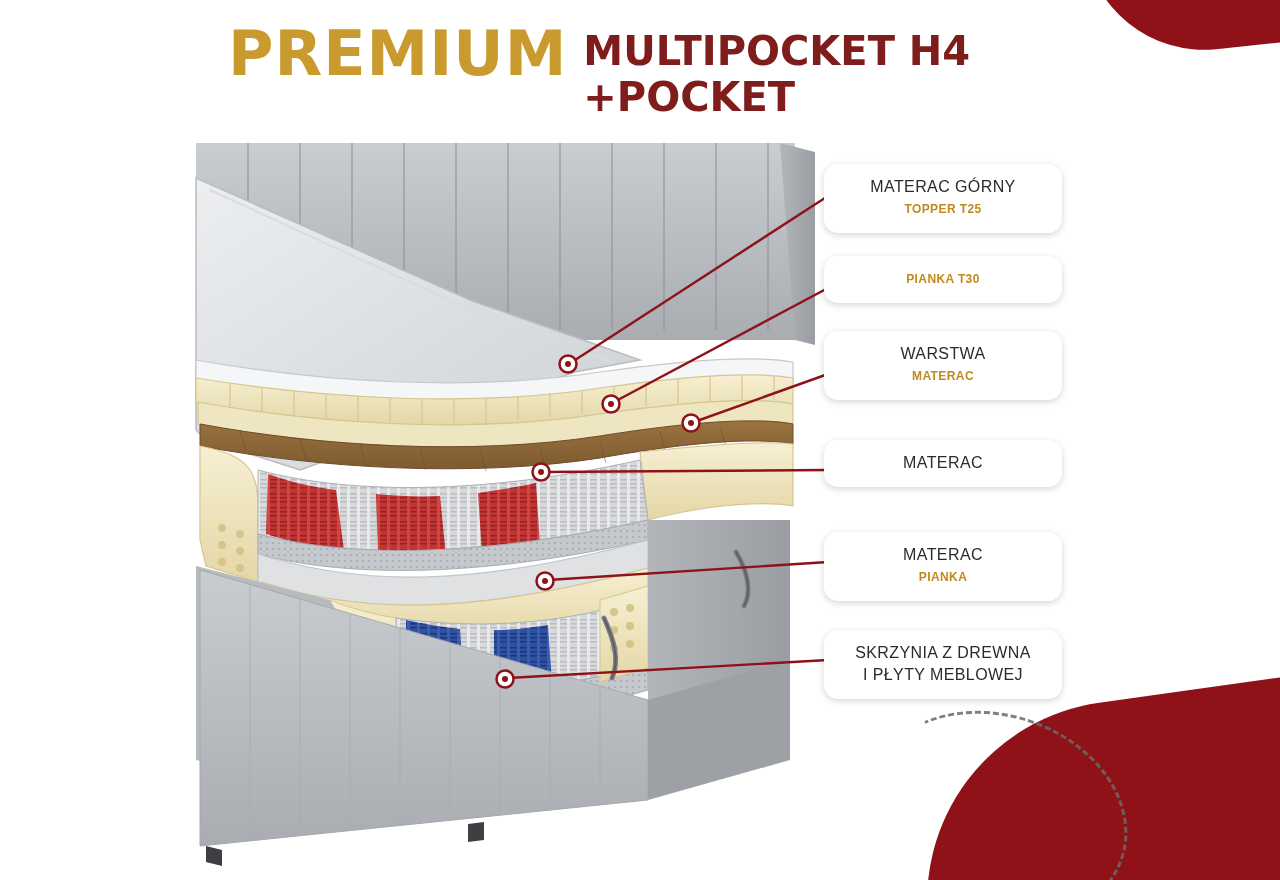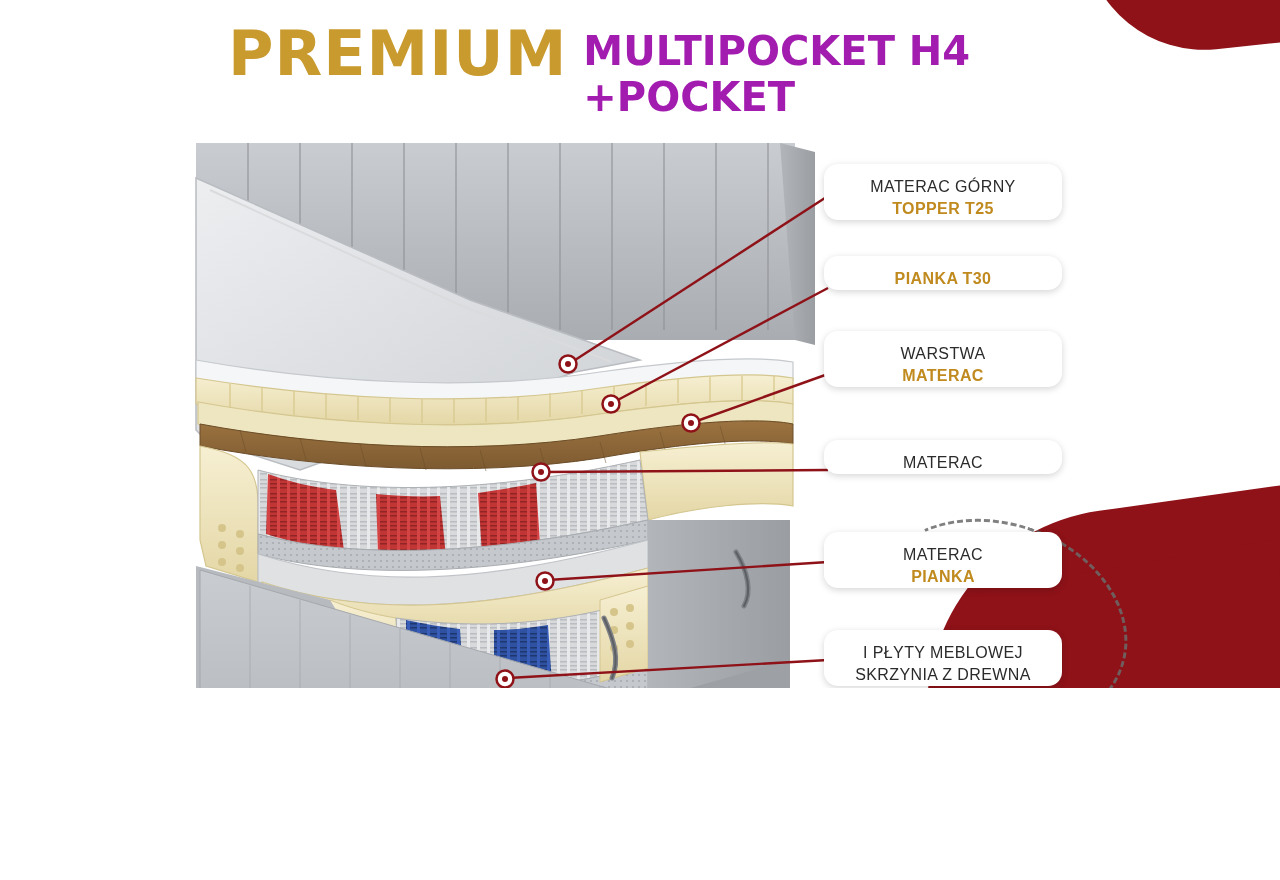--- a/index.html
+++ b/index.html
@@ -6,21 +6,21 @@
     margin: 0;
     padding: 0;
     background: #ffffff;
   }
   body {
     font-family: "Liberation Sans", sans-serif;
   }
   #stage {
     position: relative;
     width: 1280px;
-    height: 688px;
+    height: 880px;
     overflow: hidden;
     background: #ffffff;
   }
 
   
   .corner-tr {
     position: absolute;
     top: -70px;
     right: -40px;
     width: 230px;
@@ -77,46 +77,46 @@
     letter-spacing: 1px;
     color: #c99a2e;
     line-height: 64px;
     font-family: "DejaVu Sans", sans-serif;
   }
   .title-rest {
     margin-left: 16px;
     margin-top: 6px;
     font-size: 40px;
     font-weight: bold;
-    color: #a21caf;
+    color: #7f1d1d;
     line-height: 46px;
     font-family: "DejaVu Sans", sans-serif;
     max-width: 430px;
   }
 
   
   .callout {
     position: absolute;
     background: #ffffff;
     border-radius: 14px;
     box-shadow: 0 2px 7px rgba(0,0,0,.17);
     width: 226px;
-    padding: 12px 6px 0 6px;
+    padding: 12px 6px 13px 6px;
     text-align: center;
     line-height: 22px;
   }
   .callout .l1 {
     display: block;
     font-size: 16px;
     color: #2b2b2b;
     letter-spacing: .4px;
   }
   .callout .l2 {
     display: block;
-    font-size: 16px;
+    font-size: 12px;
     font-weight: bold;
     color: #c08a1e;
     letter-spacing: .4px;
   }
   .callout.single .l1 { font-size: 16px; }
 
   
   svg.overlay {
     position: absolute;
     left: 0; top: 0;
@@ -401,17 +401,17 @@
   <div class="callout" style="left:824px; top:440px;">
     <span class="l1">MATERAC</span>
   </div>
 
   <div class="callout" style="left:824px; top:532px;">
     <span class="l1">MATERAC</span>
     <span class="l2">PIANKA</span>
   </div>
 
   <div class="callout single" style="left:824px; top:630px;">
+    <span class="l1">SKRZYNIA Z DREWNA</span>
     <span class="l1">I PŁYTY MEBLOWEJ</span>
-    <span class="l1">SKRZYNIA Z DREWNA</span>
   </div>
 
 </div>
 
 </body></html>

